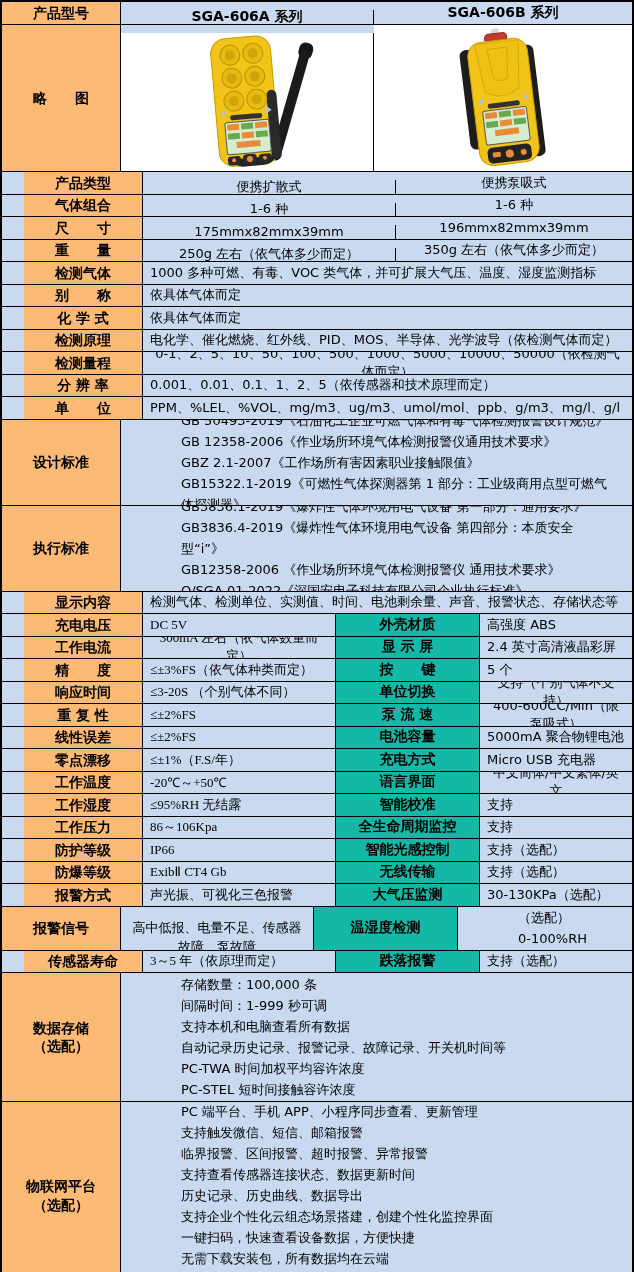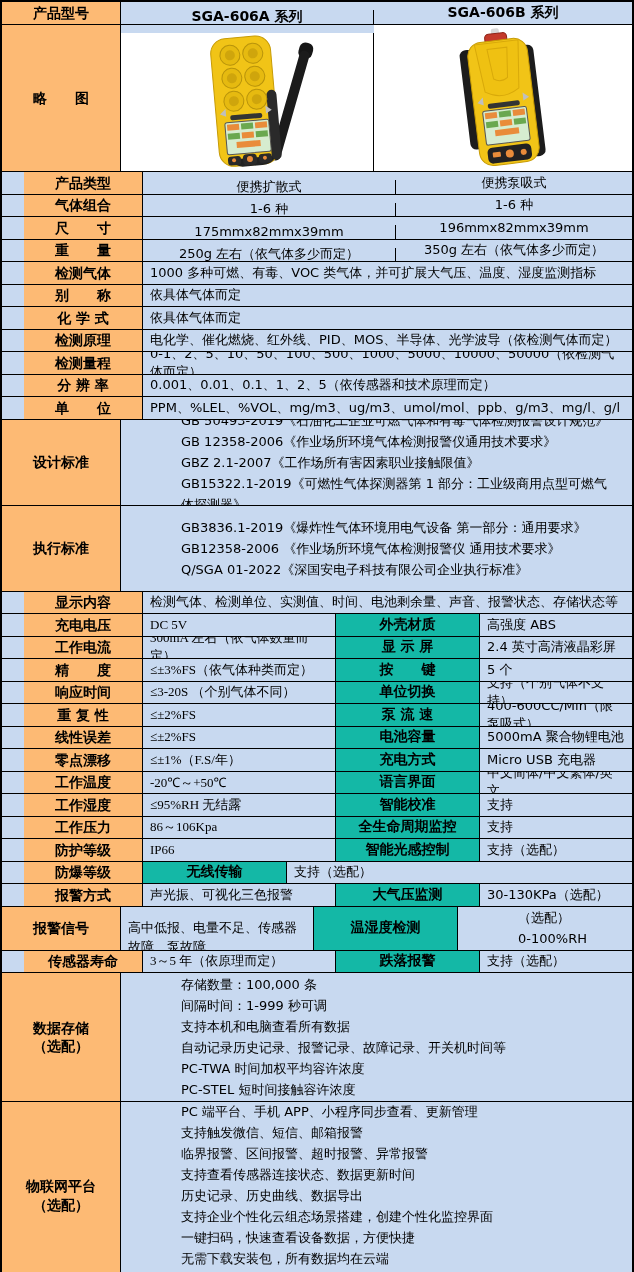--- a/index.html
+++ b/index.html
@@ -5,21 +5,21 @@
   html,body{margin:0;padding:0;background:#fff;}
   body{font-family:"DejaVu Sans","Liberation Sans",sans-serif;color:#000;}
   .spec{width:634px;border:2px solid #000;box-sizing:border-box;background:#C8D9F0;}
   .row{display:flex;border-bottom:1px solid #000;}
   .row:last-child{border-bottom:none;}
   .cell{box-sizing:border-box;border-right:1px solid #000;display:flex;align-items:center;justify-content:center;overflow:hidden;}
   .cell:last-child{border-right:none;}
   .lbl{width:119px;background:#fdba74;font-weight:bold;font-size:14px;text-align:center;flex-direction:column;line-height:1.3;flex-shrink:0;}
   .l2{width:144px;background:#14b8a6;font-weight:bold;font-size:14px;text-align:center;flex-shrink:0;}
   .val{background:#C8D9F0;font-size:13px;}
-  .left{justify-content:flex-start;text-align:left;padding:0 7px;}
+  .left{justify-content:flex-start;text-align:center;padding:0 7px;}
   .grow{flex:1;}
   .colA{width:253px;flex-shrink:0;margin-top:8px;}
   .colB{flex:1;}
   .v1{width:193px;flex-shrink:0;font-family:Liberation Serif, serif;}
   .v2{flex:1;}
   .bold{font-weight:bold;font-size:14px;}
   .lines{flex-direction:column;align-items:flex-start;justify-content:center;padding:2px 16px;margin-left:44px;}
   .lines div{line-height:21px;}
   .sketch-cell{background:#FFFFFF;}
   .h-header{height:22px;}
@@ -202,20 +202,21 @@
       <div>GB 12358-2006《作业场所环境气体检测报警仪通用技术要求》</div>
       <div>GBZ 2.1-2007《工作场所有害因素职业接触限值》</div>
       <div>GB15322.1-2019《可燃性气体探测器第 1 部分：工业级商用点型可燃气体探测器》</div>
     </div>
   </div>
 
   <div class="row h-std">
     <div class="cell lbl">执行标准</div>
     <div class="cell val grow lines">
       <div>GB3836.1-2019《爆炸性气体环境用电气设备 第一部分：通用要求》</div>
+      <div>GB3836.4-2019《爆炸性气体环境用电气设备 第四部分：本质安全型“i”》</div>
       <div>GB12358-2006 《作业场所环境气体检测报警仪 通用技术要求》</div>
       <div>Q/SGA 01-2022《深国安电子科技有限公司企业执行标准》</div>
     </div>
   </div>
 
   <div class="row h-normal">
     <div class="cell lbl">显示内容</div>
     <div class="cell val left grow">检测气体、检测单位、实测值、时间、电池剩余量、声音、报警状态、存储状态等</div>
   </div>
 
@@ -280,20 +281,21 @@
     <div class="cell val left v2">支持</div>
   </div>
   <div class="row h-normal">
     <div class="cell lbl">防护等级</div>
     <div class="cell val left v1">IP66</div>
     <div class="cell l2">智能光感控制</div>
     <div class="cell val left v2">支持（选配）</div>
   </div>
   <div class="row h-normal">
     <div class="cell lbl">防爆等级</div>
+    <div class="cell val left v1">ExibⅡ CT4 Gb</div>
     <div class="cell l2">无线传输</div>
     <div class="cell val left v2">支持（选配）</div>
   </div>
   <div class="row h-normal">
     <div class="cell lbl">报警方式</div>
     <div class="cell val left v1">声光振、可视化三色报警</div>
     <div class="cell l2">大气压监测</div>
     <div class="cell val left v2">30-130KPa（选配）</div>
   </div>
   <div class="row h-alarm">

